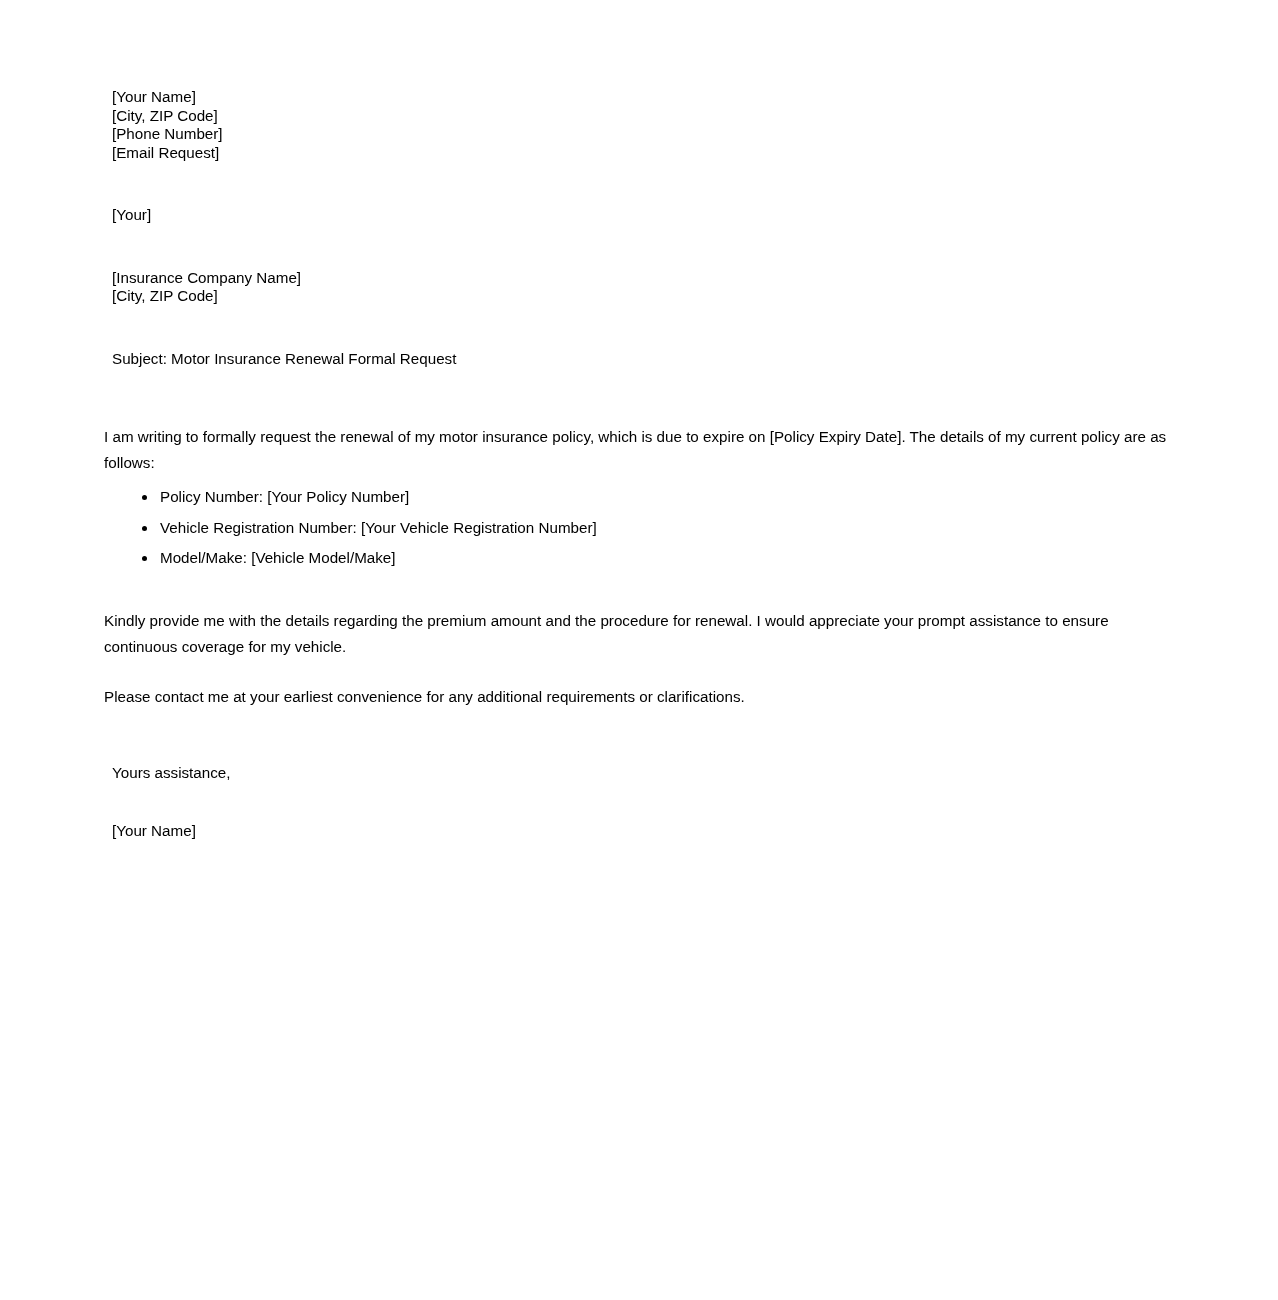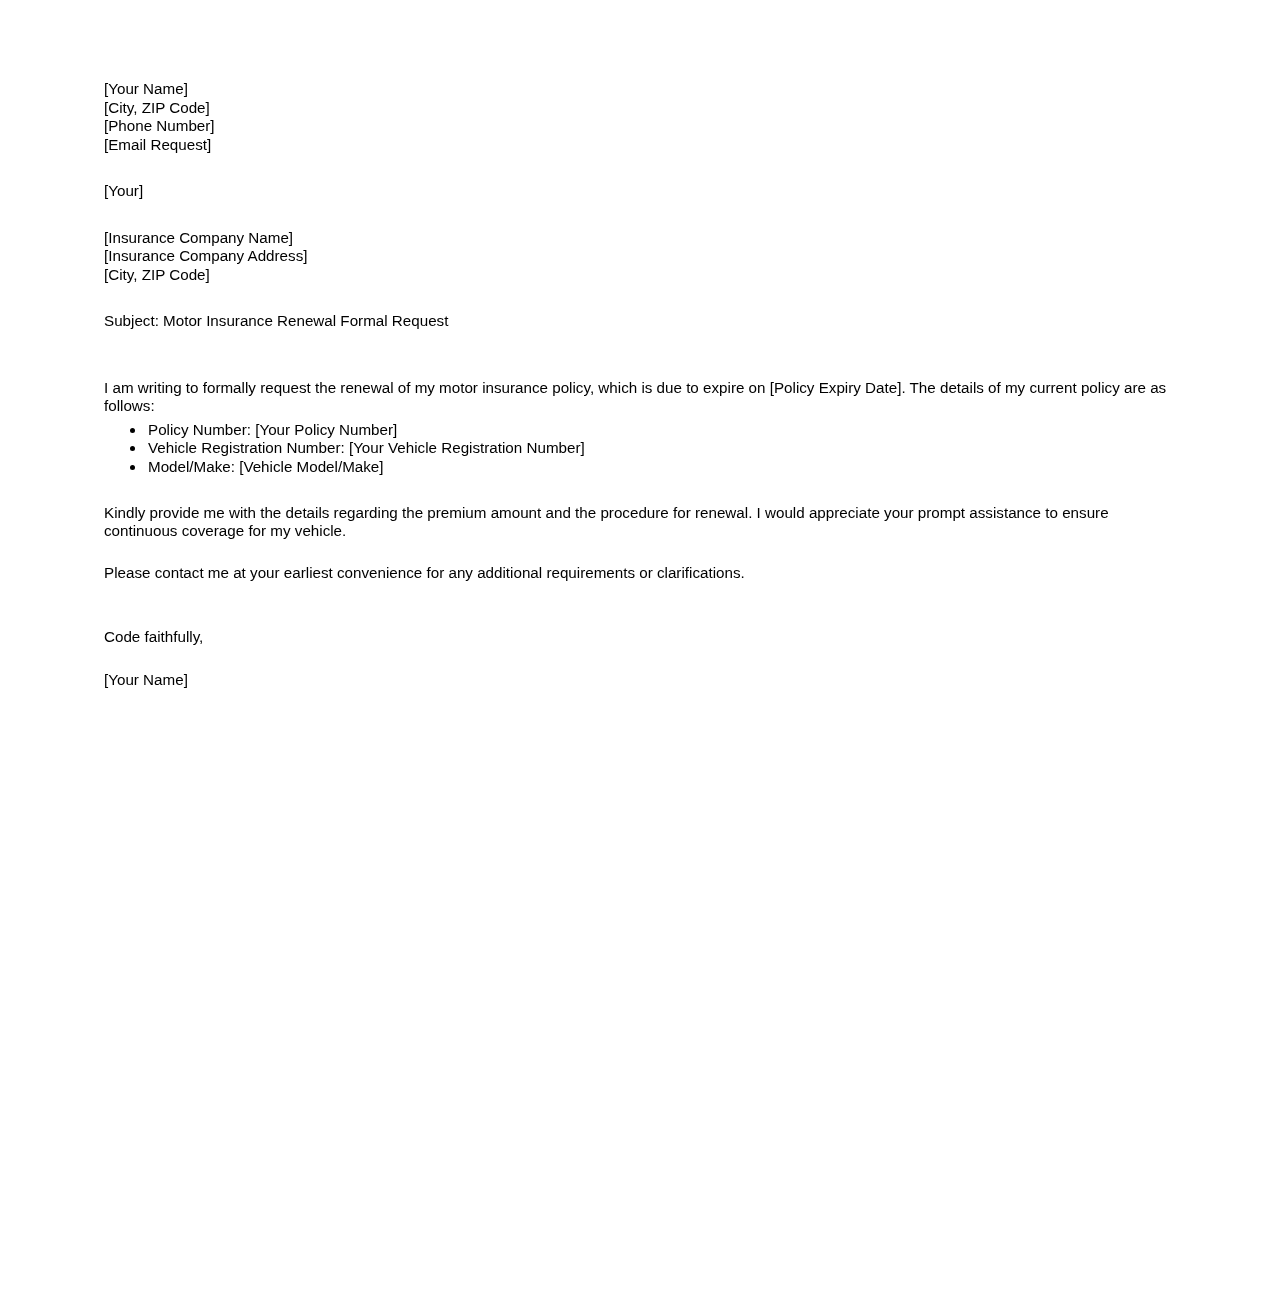--- a/index.html
+++ b/index.html
@@ -20,39 +20,39 @@
     background: #ffffff;
     box-sizing: border-box;
     padding: 80px 104px 40px 104px;
   }
   .letter {
     width: 1065px;
     font-size: 15.2px;
     line-height: 18.5px;
   }
   .block {
-    margin: 0;
+    margin: 8px;
   }
   .addr-line {
     white-space: pre;
   }
   .spacer-sm { height: 24px; }
   .spacer-md { height: 28px; }
   .spacer-xl { height: 46px; }
   .para {
     margin: 0;
-    line-height: 18px;
+    line-height: 26px;
   }
   ul.details {
     margin: 6px 0 0 0;
     padding-left: 42px;
     list-style-type: disc;
   }
   ul.details li {
-    margin: 0;
+    margin: 12px;
     line-height: 18.5px;
     padding-left: 2px;
   }
 </style>
 </head>
 <body>
 
 <div class="page">
   <div class="letter">
 
@@ -64,21 +64,20 @@
     </div>
 
     <div class="spacer-md"></div>
 
     <div class="block">[Your]</div>
 
     <div class="spacer-md"></div>
 
     <div class="block">
       <div class="addr-line">[Insurance Company Name]</div>
-      <div class="addr-line">[Insurance Company Address]</div>
       <div class="addr-line">[City, ZIP Code]</div>
     </div>
 
     <div class="spacer-md"></div>
 
     <div class="block">Subject: Motor Insurance Renewal Formal Request</div>
 
     <div class="spacer-sm"></div>
 
 
@@ -95,20 +94,20 @@
     <div class="spacer-md"></div>
 
     <p class="para">Kindly provide me with the details regarding the premium amount and the procedure for renewal. I would appreciate your prompt assistance to ensure continuous coverage for my vehicle.</p>
 
     <div class="spacer-sm"></div>
 
     <p class="para">Please contact me at your earliest convenience for any additional requirements or clarifications.</p>
 
     <div class="spacer-xl"></div>
 
-    <div class="block">Code faithfully,</div>
+    <div class="block">Yours assistance,</div>
 
     <div class="spacer-sm"></div>
 
     <div class="block">[Your Name]</div>
 
   </div>
 </div>
 
 </body></html>

